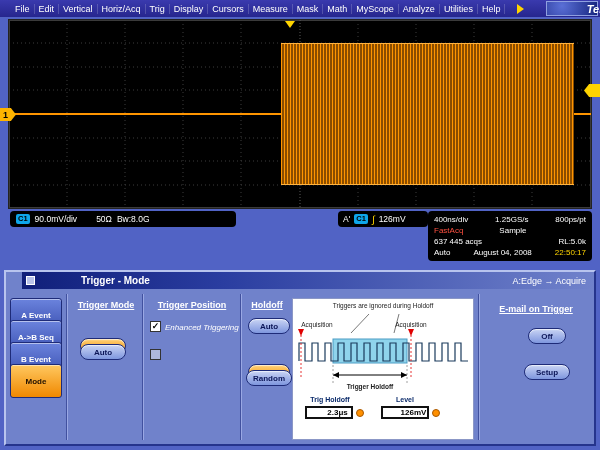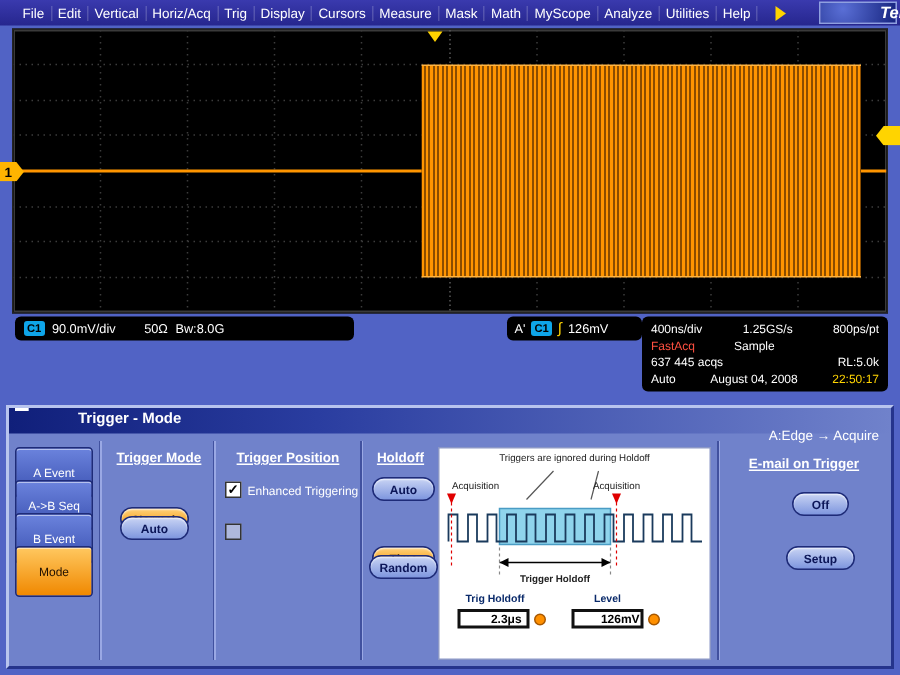--- a/index.html
+++ b/index.html
@@ -75,45 +75,45 @@
     background:#000; border-radius:4px;
     display:flex; align-items:center; gap:4px; padding:0 5px;
     color:#fff; font-size:8.5px;
   }
   .slope-glyph { color:#ffd400; font-size:10px; }
   .infopanel {
     position:absolute; left:428px; top:211px; width:164px; height:50px;
     background:#000; border-radius:4px; color:#fff;
     font-size:8px; padding:3px 6px;
   }
-  .infopanel .row { display:flex; line-height:11px; }
+  .infopanel .row { display:flex; line-height:11px;gap:10px; }
   .fastacq { color:#ff5040; }
   .time-val { color:#ffd400; }
 
   
   .trigwin {
     position:absolute; left:4px; top:270px; width:592px; height:176px;
     background:#7082cb;
     border-top:2px solid #b8c4ee; border-left:2px solid #b8c4ee;
     border-right:2px solid #25348c; border-bottom:2px solid #25348c;
   }
   .titlebar {
-    position:absolute; top:0; left:0; right:0; height:17px;
+    position:absolute; top:0; left:16px; right:0; height:17px;
     background: linear-gradient(90deg,#101f7a 0%, #2a3da0 35%, #7082cb 100%);
-    display:flex; color:#fff;flex-direction:column;
+    display:flex; align-items:center; color:#fff;
   }
   .win-icon { width:9px; height:9px; margin-left:4px; background:#b9c3ea; border:1px solid #fff; }
   .win-title { margin-left:46px; font-size:10px; font-weight:bold; }
   .win-context { margin-left:auto; margin-right:8px; font-size:9px; }
 
   .navbtn {
     position:absolute; left:4px; width:52px; height:34px;
     border-radius:3px; border:1px solid #1e2b78;
     background: linear-gradient(#6b83dd,#3a50b0);
-    color:#fff; font-size:8px; font-weight:normal;
+    color:#fff; font-size:8px; font-weight:bold;
     display:flex; align-items:center; justify-content:center;
     box-shadow: inset 0 1px 0 rgba(255,255,255,.5);
   }
   .navbtn.selected { background: linear-gradient(#ffc860,#f08800); color:#201000; }
 
   .vsep {
     position:absolute; top:22px; height:146px; width:2px;
     background: linear-gradient(90deg,#41519f 50%, #9aa8e4 50%);
   }
 
@@ -127,21 +127,21 @@
   }
   .capsule.blue   { background: linear-gradient(#c9d4f4,#7e96de); color:#0c1658; }
   .capsule.orange { background: linear-gradient(#ffd27a,#f49000); color:#2a1600;margin-top:20px; }
 
   .checkbox {
     position:absolute; width:11px; height:11px; background:#fff;
     border:1px solid #333; font-size:9px; font-weight:bold; color:#000;
     display:flex; align-items:center; justify-content:center; line-height:1;
   }
   .checkbox.unchecked { background:#aeb8dc; color:transparent; }
-  .cb-label { position:absolute; color:#fff; font-size:8px; line-height:1.25; }
+  .cb-label { position:absolute; color:#fff; font-size:8px; line-height:1.25;font-style:italic; }
 
   
   .diagram {
     position:absolute; left:286px; top:26px; width:182px; height:142px;
     background:#fff; border:1px solid #8b97c6;
   }
   .dg-text { position:absolute; color:#222; font-size:6.5px; text-align:center; }
   .dg-field-label { position:absolute; color:#0a2a6a; font-size:7px; font-weight:bold; text-align:center; }
   .dg-box {
     position:absolute; width:48px; height:13px; background:#fff;

